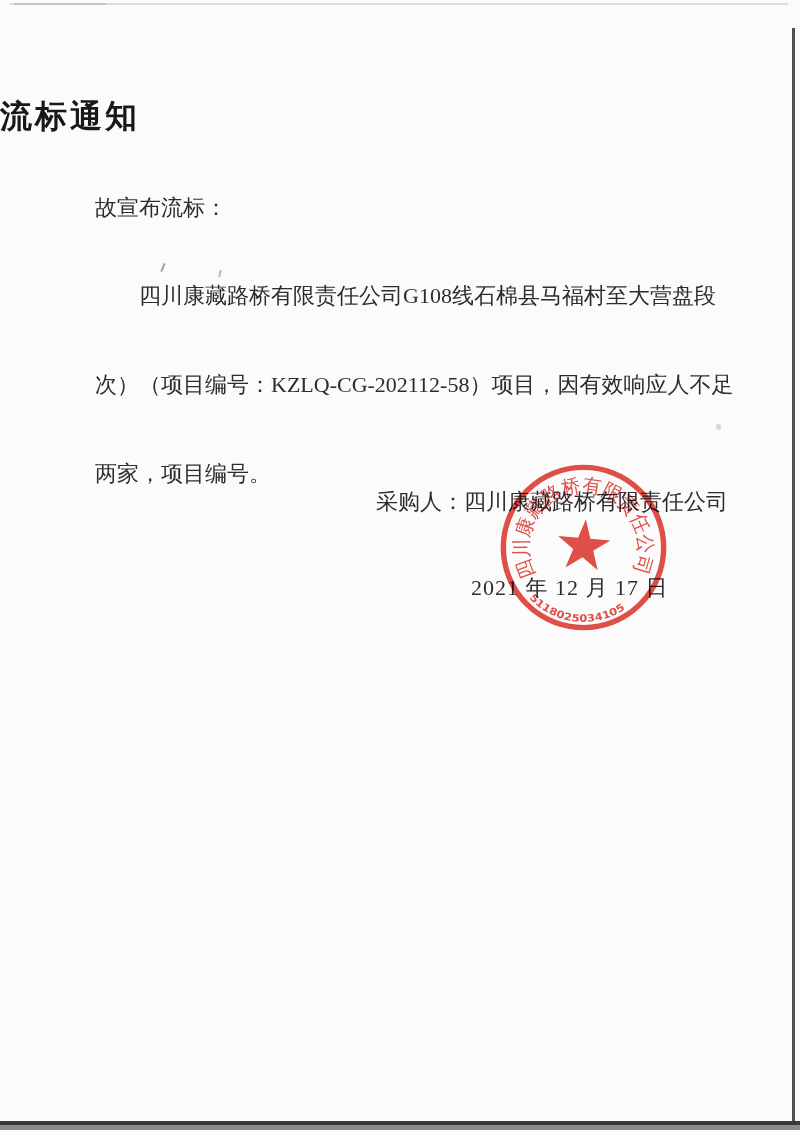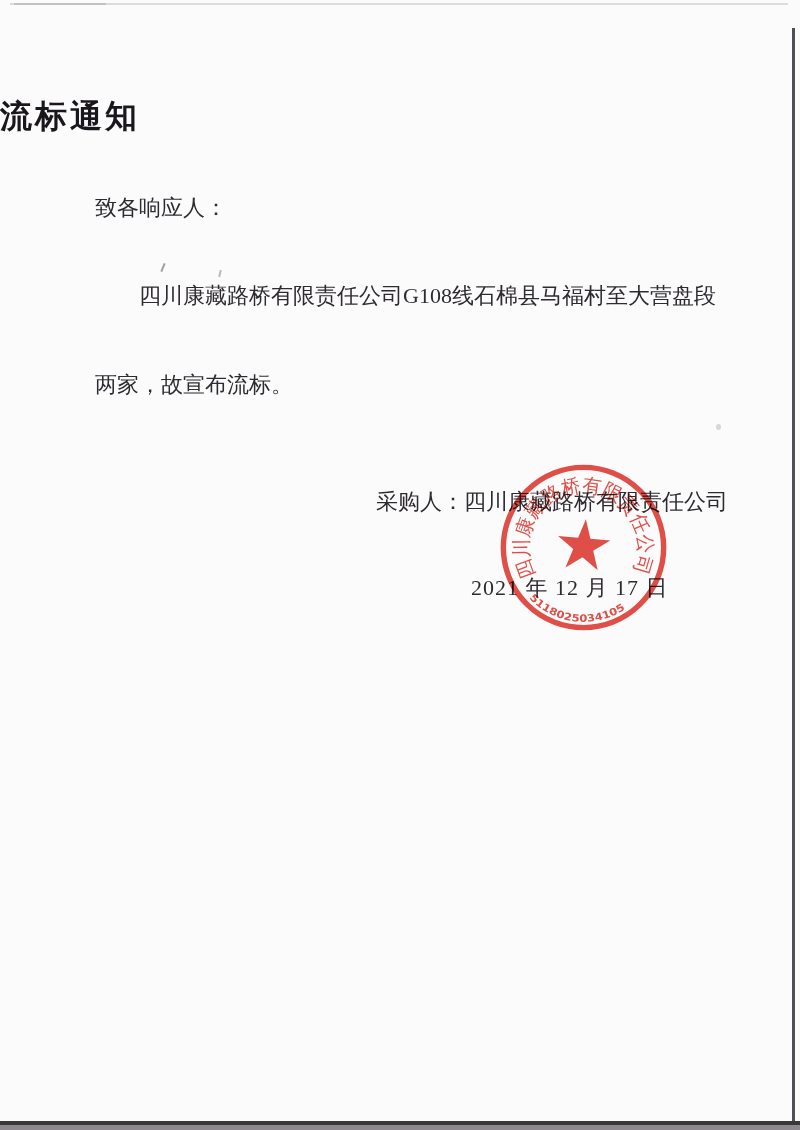--- a/index.html
+++ b/index.html
@@ -63,25 +63,26 @@
   <div class="edge-top-dark"></div>
   <div class="edge-right"></div>
   <div class="edge-bottom"></div>
   <div class="edge-bottom-soft"></div>
   <div class="tick tick-a"></div>
   <div class="tick tick-b"></div>
   <div class="speck"></div>
 
   <div class="title">流标通知</div>
 
-  <div class="salutation">致各响应人：</div>
+  <div class="salutation">故宣布流标：</div>
 
   <div class="body-text">
     <div class="line indent">四川康藏路桥有限责任公司G108线石棉县马福村至大营盘段</div>
-    <div class="line">两家，故宣布流标。</div>
+    <div class="line">次）（项目编号：KZLQ-CG-202112-58）项目，因有效响应人不足</div>
+    <div class="line">两家，项目编号。</div>
   </div>
 
   <div class="purchaser">采购人：四川康藏路桥有限责任公司</div>
 
   <div class="date">2021 年 12 月 17 日</div>
 
   <div class="seal">
     <svg viewBox="0 0 200 200">
 
       <circle cx="100" cy="100" r="96" fill="none" stroke-width="6.5" stroke="#e04038"></circle>

